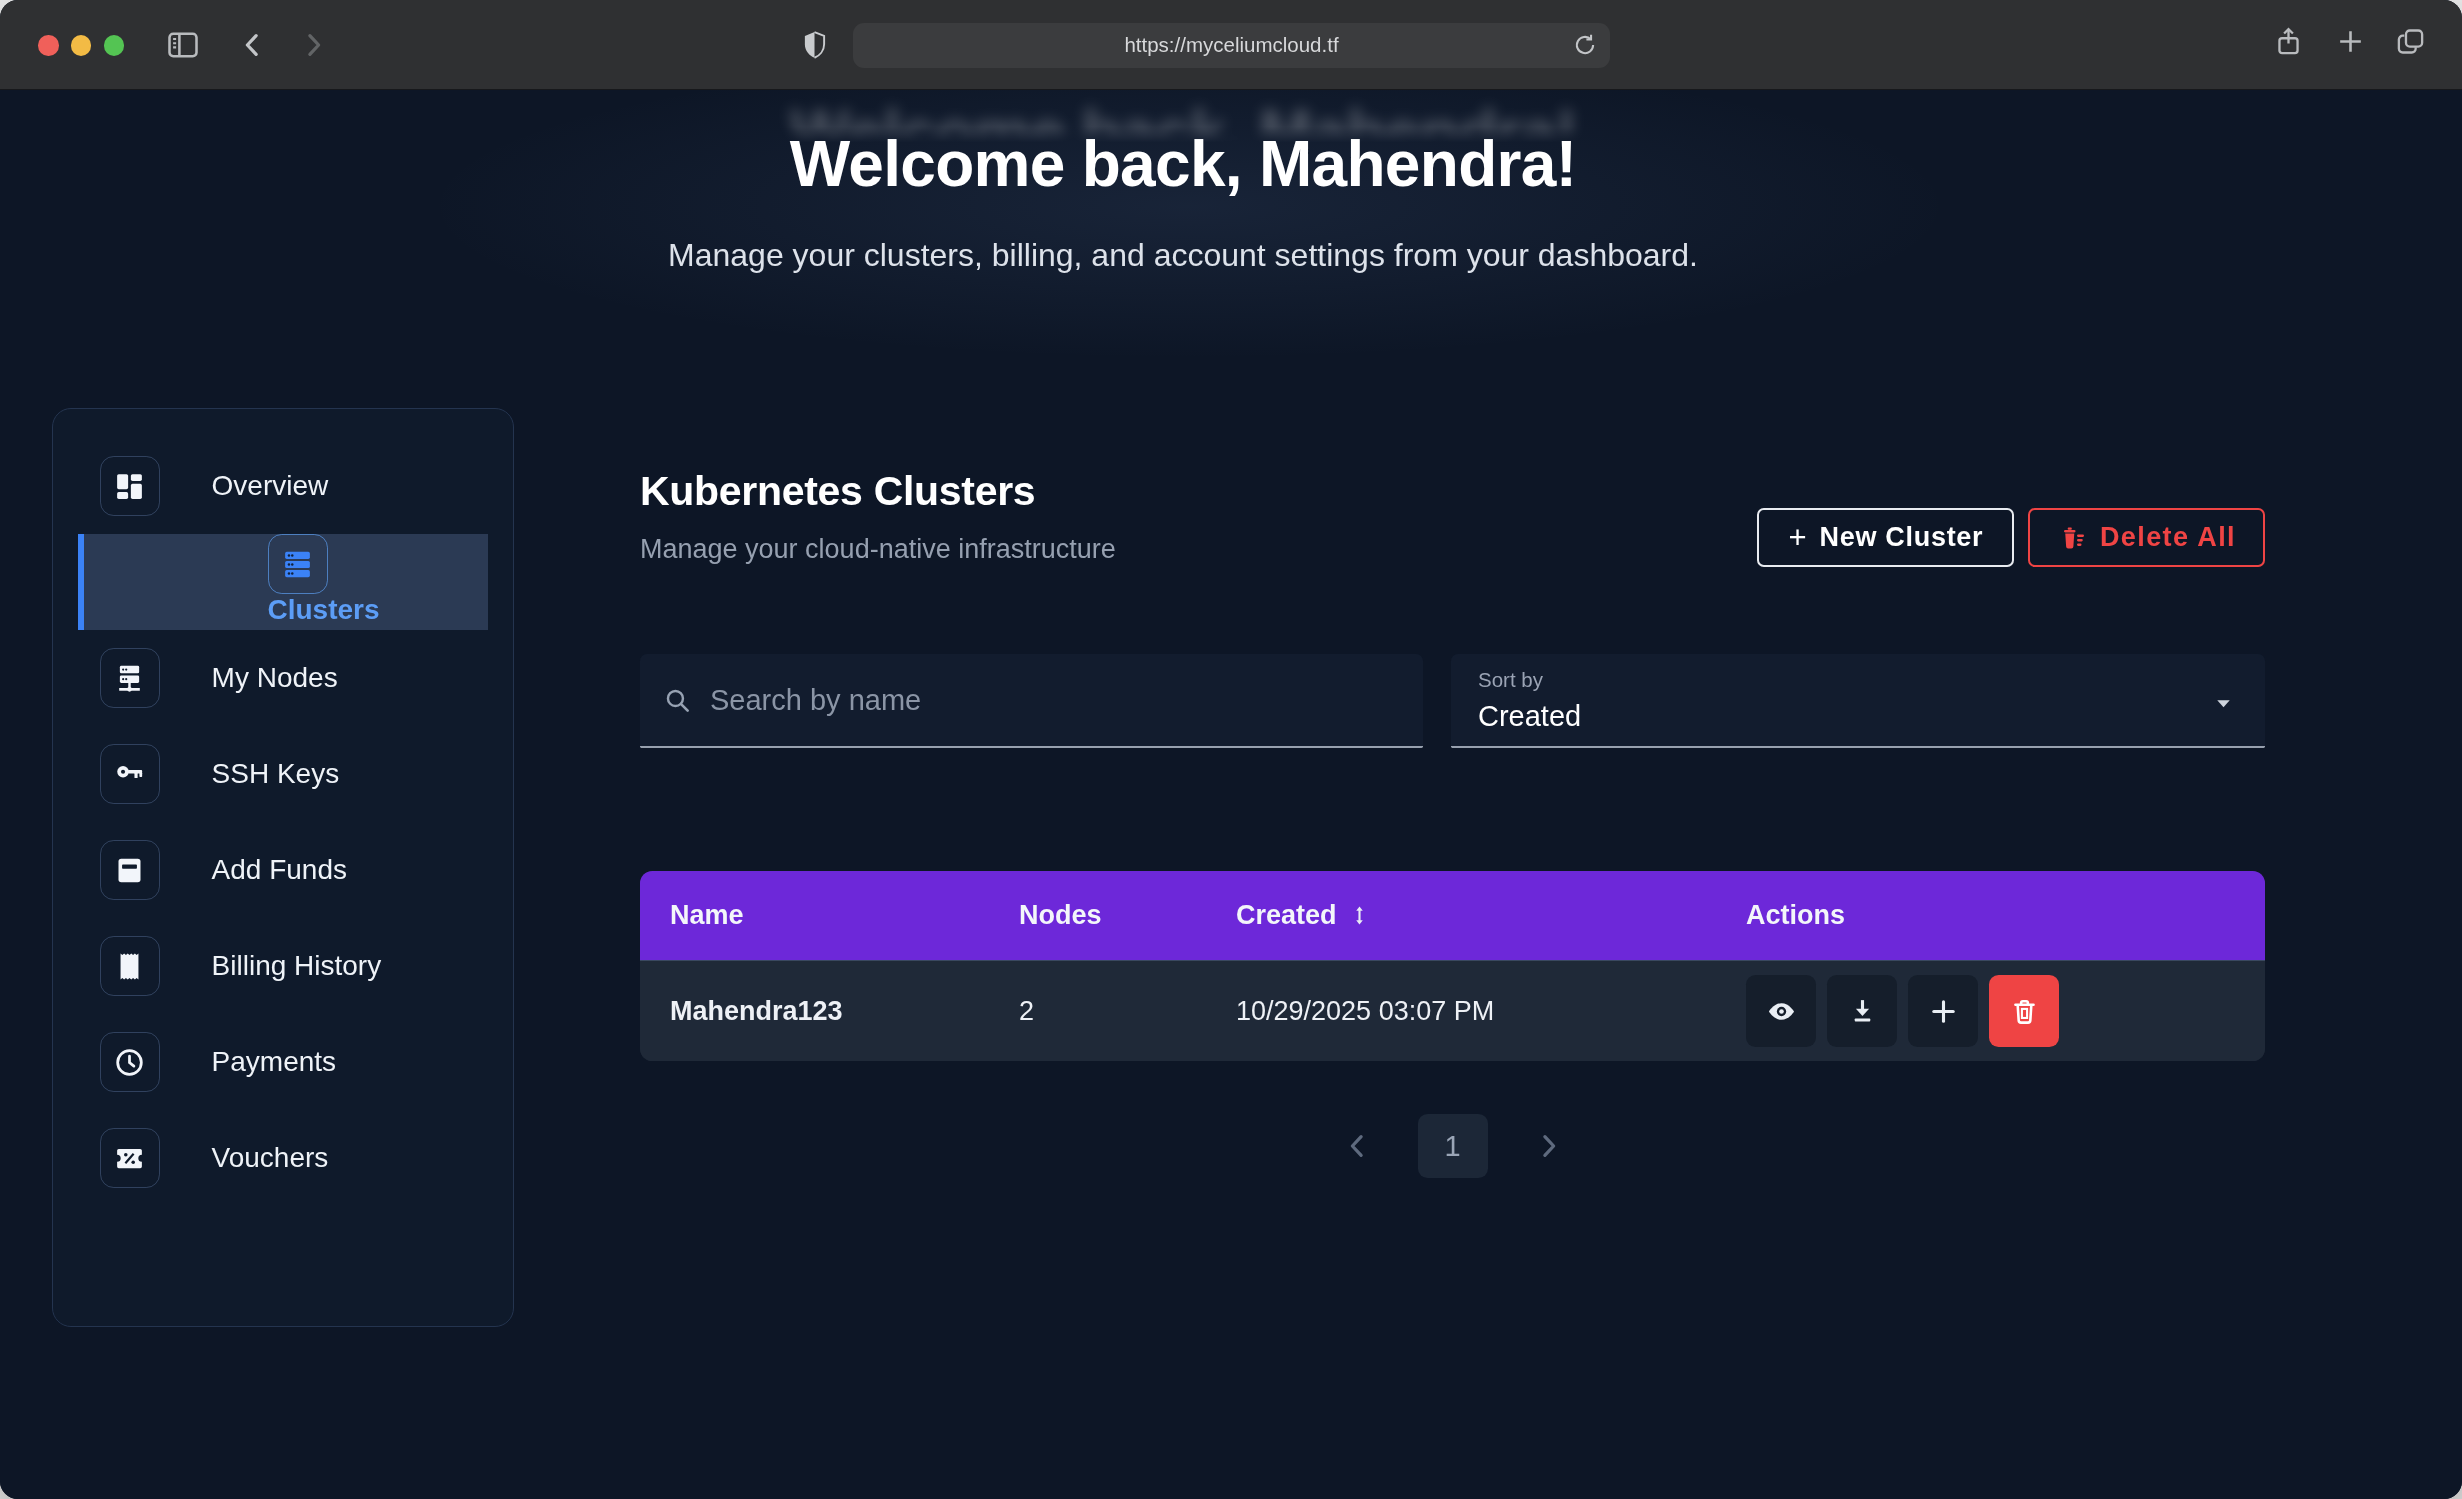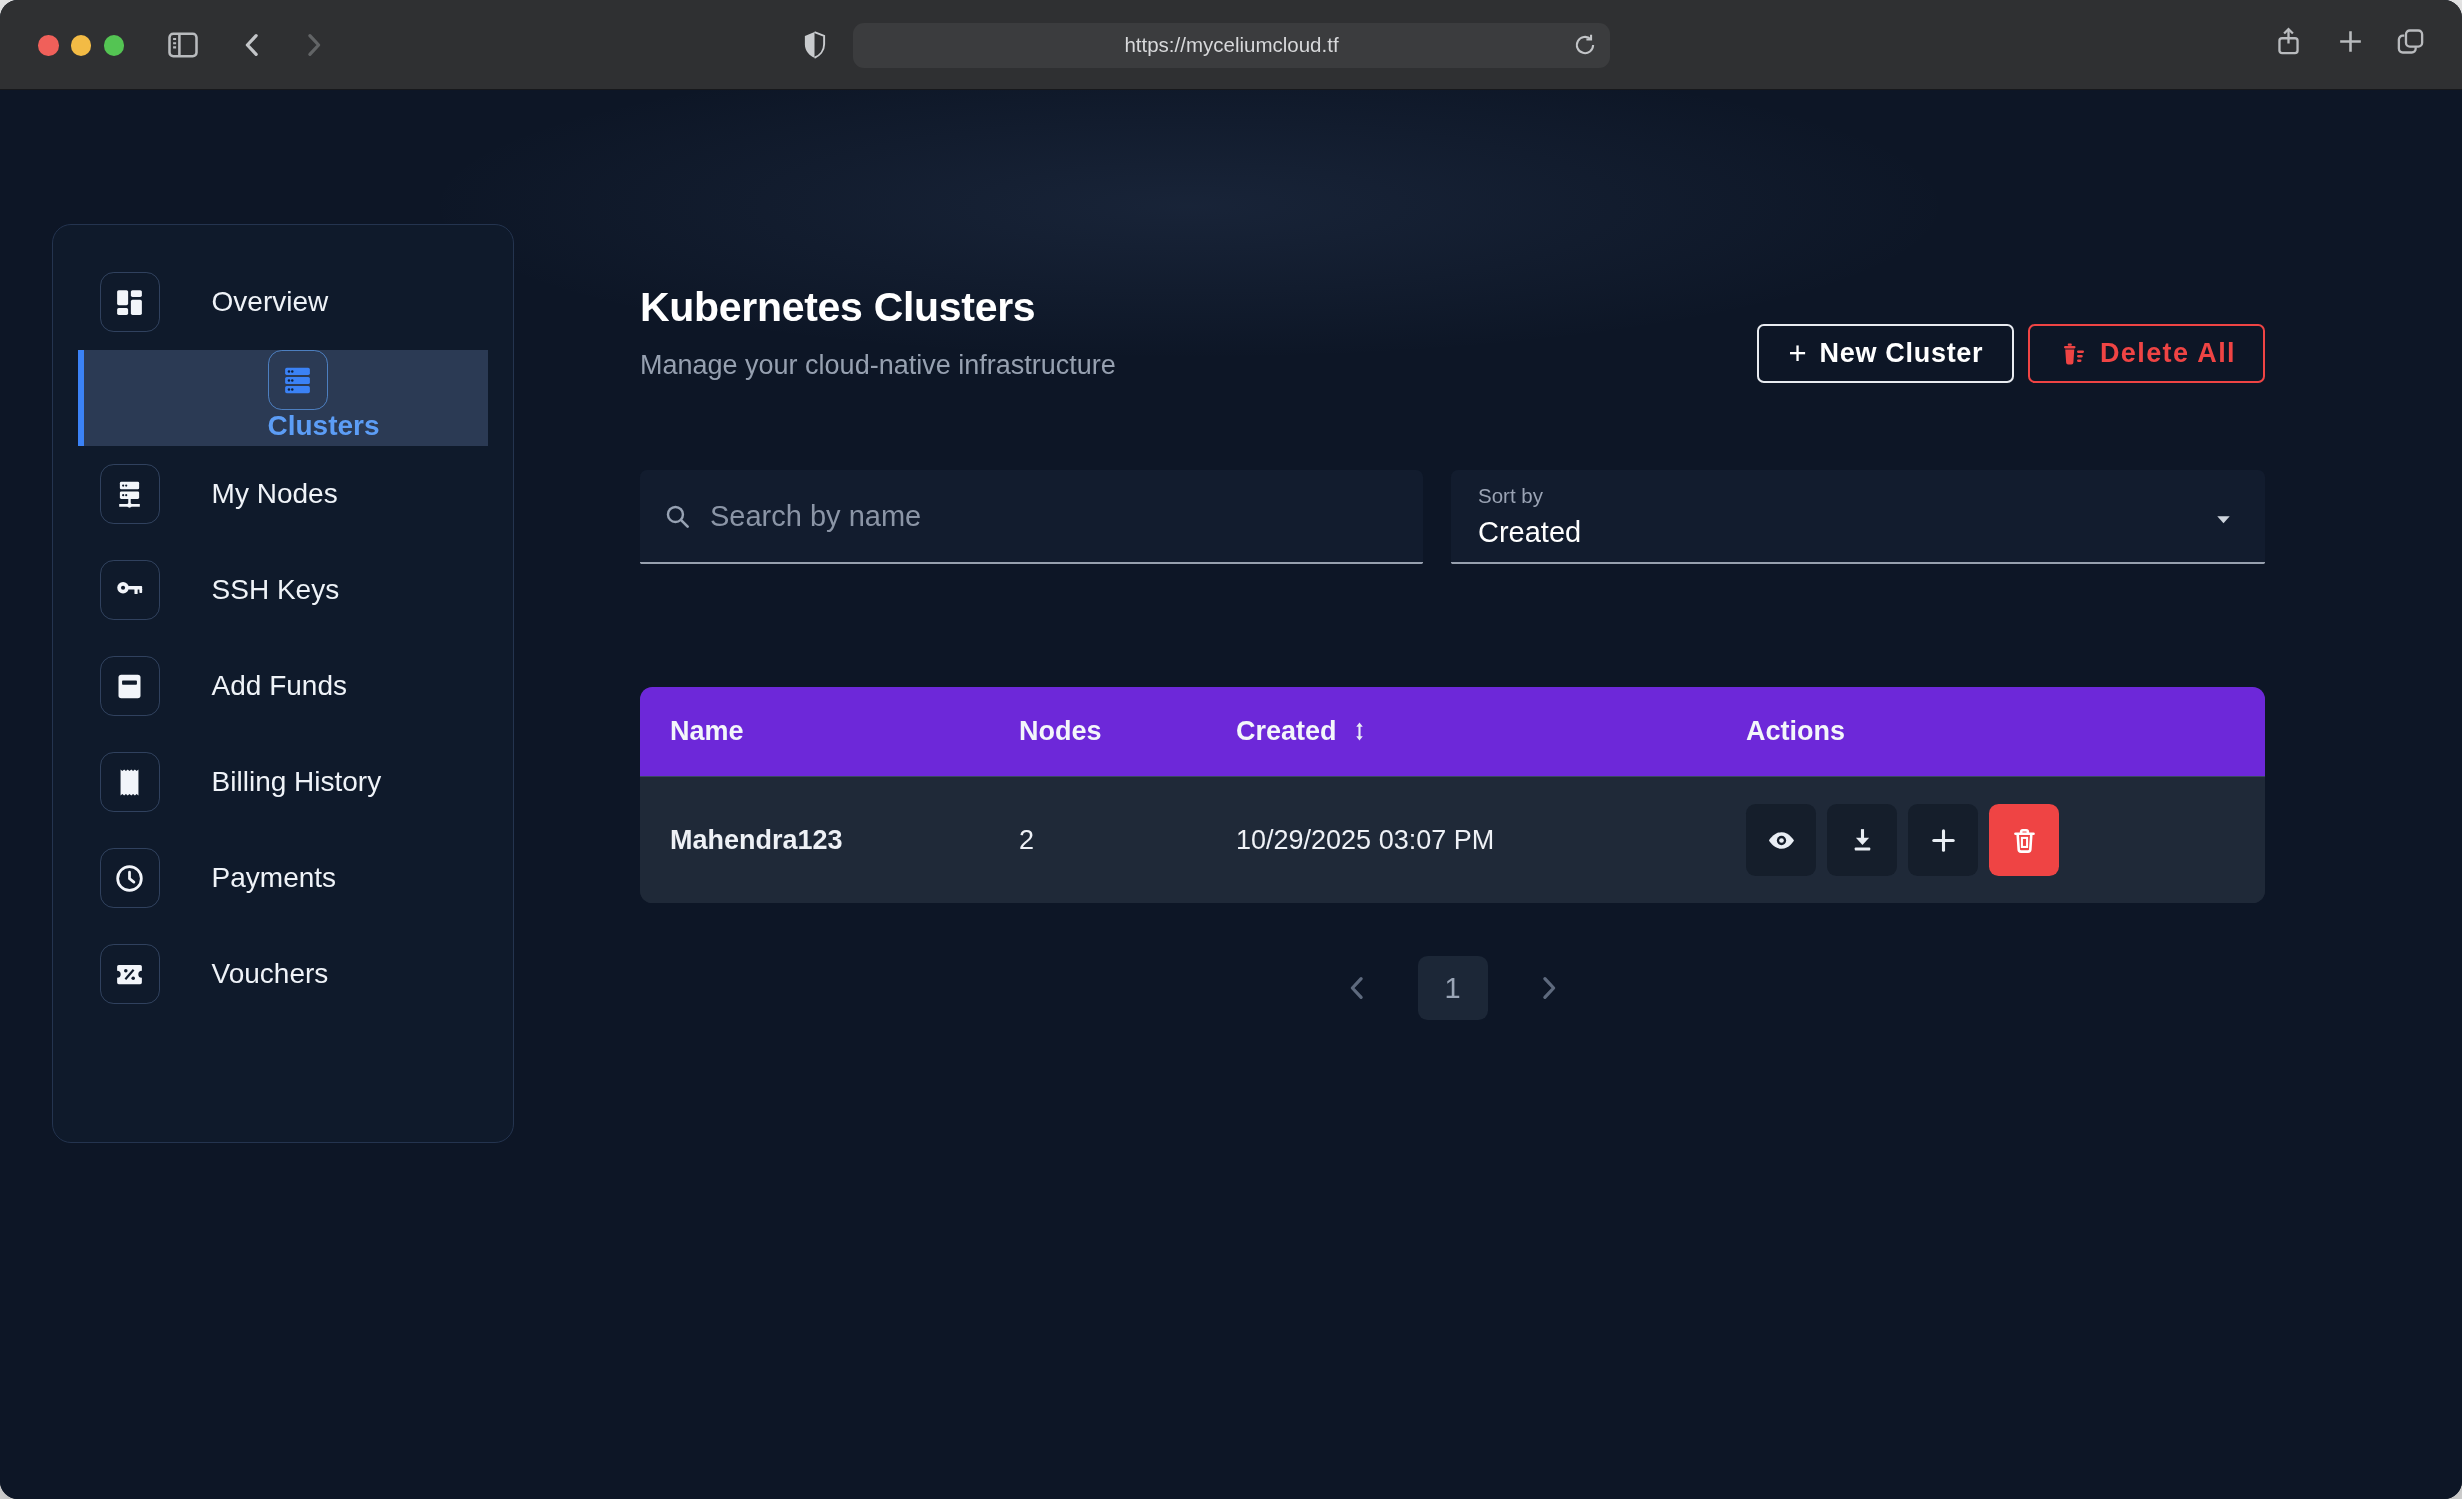--- a/index.html
+++ b/index.html
@@ -118,21 +118,21 @@
   .sort-caret svg { width:100%; height:100%; }
 
   .table { margin-top:123px; background:#1a2433; border-radius:12.3px; overflow:hidden; }
   .thead {
     height:89px; background:#6d28d9; display:grid; align-items:center;
     grid-template-columns:349px 217px 510px 1fr; padding:0 30px;
   }
   .th { display:flex; align-items:center; gap:11px; font-size:27px; font-weight:700; color:#f3f6fa; }
   .th svg { width:23px; height:23px; color:#e8edf4; }
   .tr {
-    height:127px; display:grid; align-items:center; background:#1f2938;
+    height:101px; display:grid; align-items:center; background:#1f2938;
     grid-template-columns:349px 217px 510px 1fr; padding:0 30px; border-top:1.4px solid #3a4860;
   }
   .td { font-size:27px; color:#eef1f6; }
   .td.name { font-weight:600; }
   .td.actions { display:flex; gap:11px; }
   .act-btn {
     width:70px; height:72px; border:none; border-radius:9.6px; background:#151e2b;
     color:#e9eef4; display:flex; align-items:center; justify-content:center; cursor:pointer;
   }
   .act-btn svg { width:31px; height:31px; }
@@ -210,20 +210,27 @@
     <span class="chrome-ic ic-tabs">
         <svg viewBox="0 0 24 24" xmlns="http://www.w3.org/2000/svg">
           <rect x="8.5" y="3.5" width="12.5" height="12.5" rx="3" fill="none" stroke="currentColor" stroke-width="1.8"></rect>
           <path d="M16 16.5v1a3 3 0 0 1-3 3H6a3 3 0 0 1-3-3v-7a3 3 0 0 1 3-3h1.2" fill="none" stroke="currentColor" stroke-width="1.8"></path>
         </svg>
       </span>
   </div>
 
   <div class="page">
 
+    <div class="hero">
+      <div class="hero-title-wrap">
+        <div class="hero-ghost">Welcome back, Mahendra!</div>
+        <h1 class="hero-title">Welcome back, Mahendra!</h1>
+      </div>
+      <p class="hero-sub">Manage your clusters, billing, and account settings from your dashboard.</p>
+    </div>
 
     <div class="layout">
       <nav class="sidebar" id="sidebar-nav">
           <div class="nav-item">
             <span class="nav-icon-box">
               <svg viewBox="0 0 24 24" xmlns="http://www.w3.org/2000/svg">
                 <rect x="3" y="3" width="8" height="11" rx="1.2" fill="currentColor"></rect>
                 <rect x="3" y="16" width="8" height="5" rx="1.2" fill="currentColor"></rect>
                 <rect x="13" y="3" width="8" height="5" rx="1.2" fill="currentColor"></rect>
                 <rect x="13" y="10" width="8" height="11" rx="1.2" fill="currentColor"></rect>

